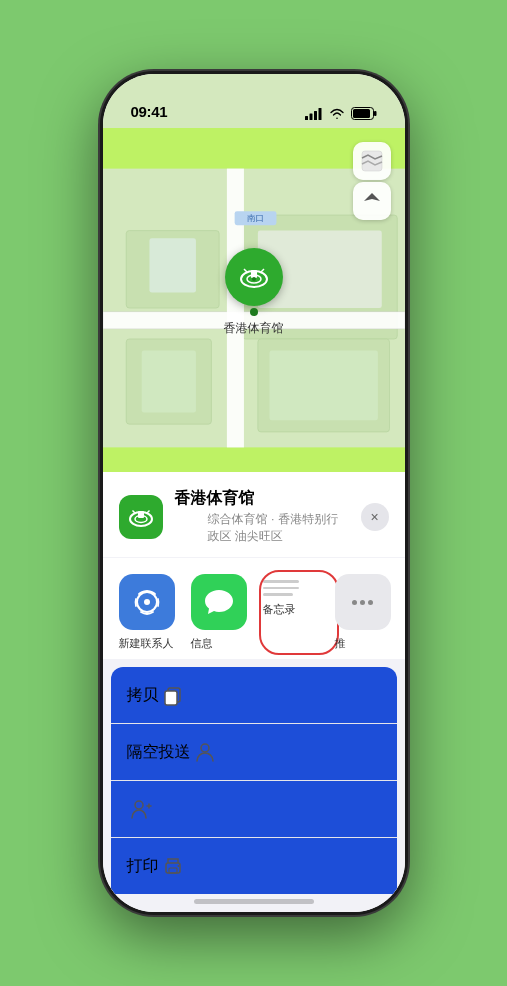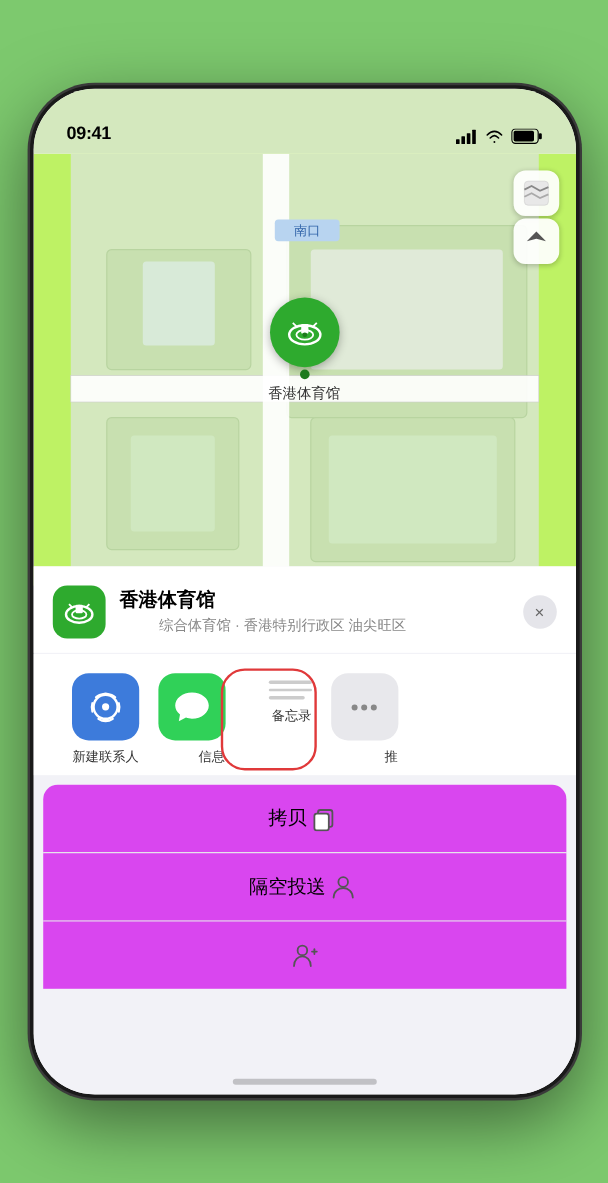--- a/index.html
+++ b/index.html
@@ -6,21 +6,21 @@
     body {
       width: 507px;
       height: 986px;
       background: #7dc96e;
       display: flex;
       align-items: center;
       justify-content: center;
       font-family: -apple-system, 'PingFang SC', 'Helvetica Neue', sans-serif;
     }
     .phone-outer {
-      width: 458px;
+      width: 308px;
       height: 844px;
       background: #1a1a1a;
       border-radius: 54px;
       position: relative;
       box-shadow: 0 0 0 2px #3a3a3a, 0 20px 60px rgba(0,0,0,0.5);
       overflow: hidden;
     }
     .phone-inner {
       position: absolute;
       top: 3px; left: 3px; right: 3px; bottom: 3px;
@@ -179,21 +179,21 @@
       display: flex;
       gap: 0;
       padding: 16px 16px 8px;
       background: #fff;
       margin-top: 1px;
       overflow-x: auto;
     }
     .share-item {
       display: flex;
       flex-direction: column;
-      align-items: flex-end;
+      align-items: flex-start;
       gap: 6px;
       min-width: 72px;
     }
     .share-icon {
       width: 56px;
       height: 56px;
       border-radius: 14px;
       display: flex;
       align-items: center;
       justify-content: center;
@@ -231,24 +231,24 @@
     .action-list {
       background: #fff;
       margin-top: 8px;
       border-radius: 12px;
       margin-left: 8px;
       margin-right: 8px;
     }
     .action-item {
       display: flex;
       align-items: center;
-      justify-content: center;
+      justify-content: flex-start;
       padding: 14px 16px;
       border-bottom: 0.5px solid #e5e5ea;
-      background: #d946ef;
+      background: #1d4ed8;
     }
     .action-item:last-child { border-bottom: none; }
     .action-item:first-child { border-radius: 12px 12px 0 0; }
     .action-text {
       font-size: 16px;
       color: #000;
     }
     .action-icon {
       width: 28px;
       height: 28px;
@@ -460,18 +460,29 @@
             <svg width="22" height="22" viewBox="0 0 22 22">
               <circle cx="9" cy="7" r="4" stroke="#555" stroke-width="1.5" fill="none"></circle>
               <path d="M2 20 C2 15 5.5 12 9 12 C12.5 12 16 15 16 20" stroke="#555" stroke-width="1.5" fill="none" stroke-linecap="round"></path>
               <line x1="17" y1="8" x2="21" y2="8" stroke="#555" stroke-width="1.5" stroke-linecap="round"></line>
               <line x1="19" y1="6" x2="19" y2="10" stroke="#555" stroke-width="1.5" stroke-linecap="round"></line>
             </svg>
           </div>
         </div>
 
 
+        <div class="action-item">
+          <span class="action-text">打印</span>
+          <div class="action-icon">
+            <svg width="22" height="22" viewBox="0 0 22 22">
+              <rect x="4" y="8" width="14" height="10" rx="2" stroke="#555" stroke-width="1.5" fill="none"></rect>
+              <path d="M6 8 L6 4 L16 4 L16 8" stroke="#555" stroke-width="1.5" fill="none"></path>
+              <rect x="7" y="13" width="8" height="5" rx="1" fill="none" stroke="#555" stroke-width="1.2"></rect>
+              <circle cx="16.5" cy="11" r="1" fill="#555"></circle>
+            </svg>
+          </div>
+        </div>
       </div>
 
       <div class="home-indicator"></div>
     </div>
   </div>
 </div>
 
 </body></html>

